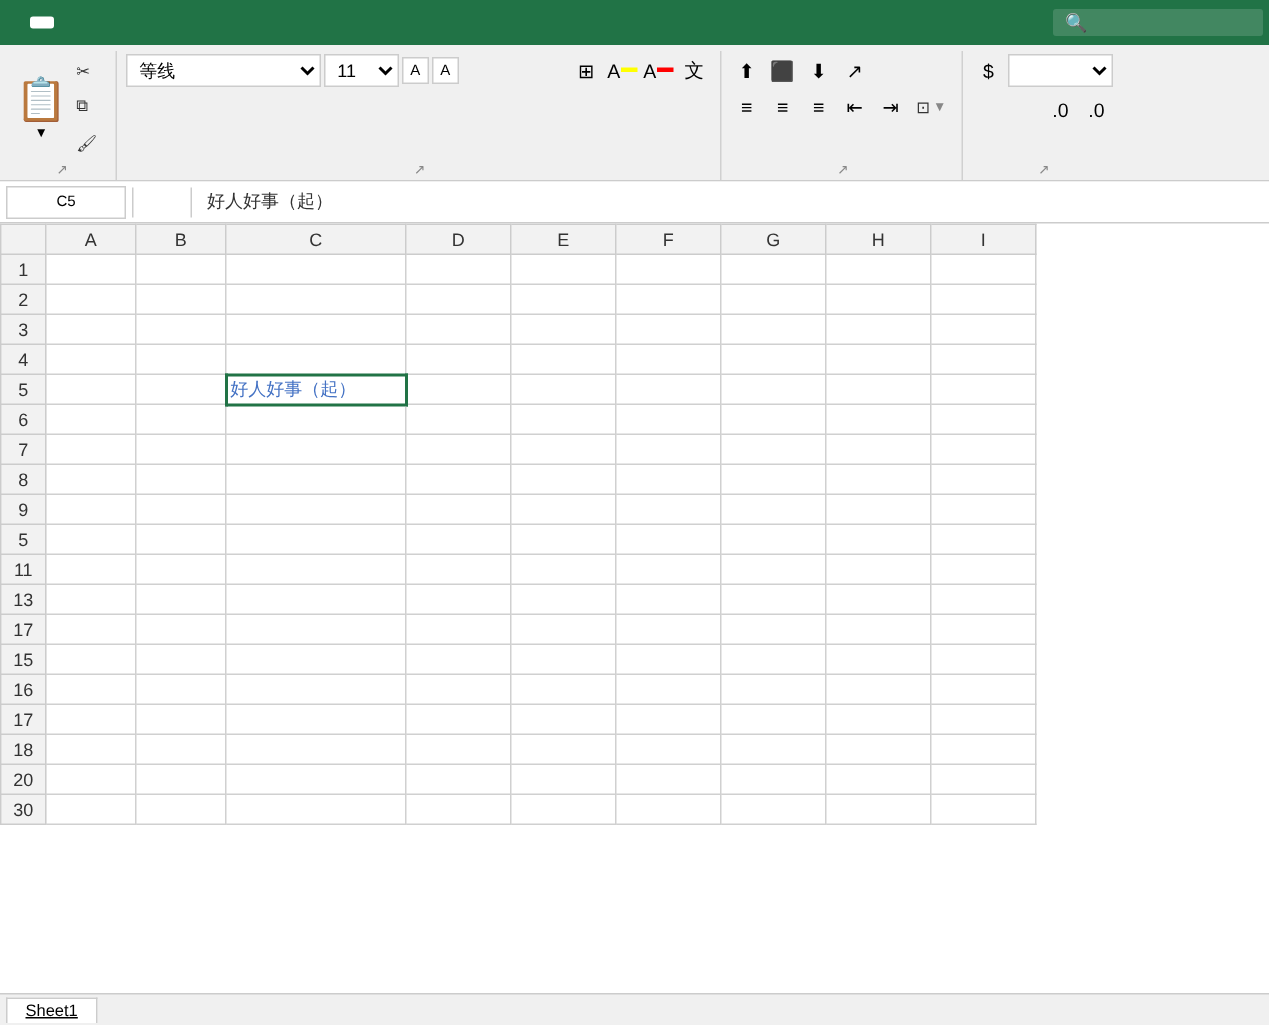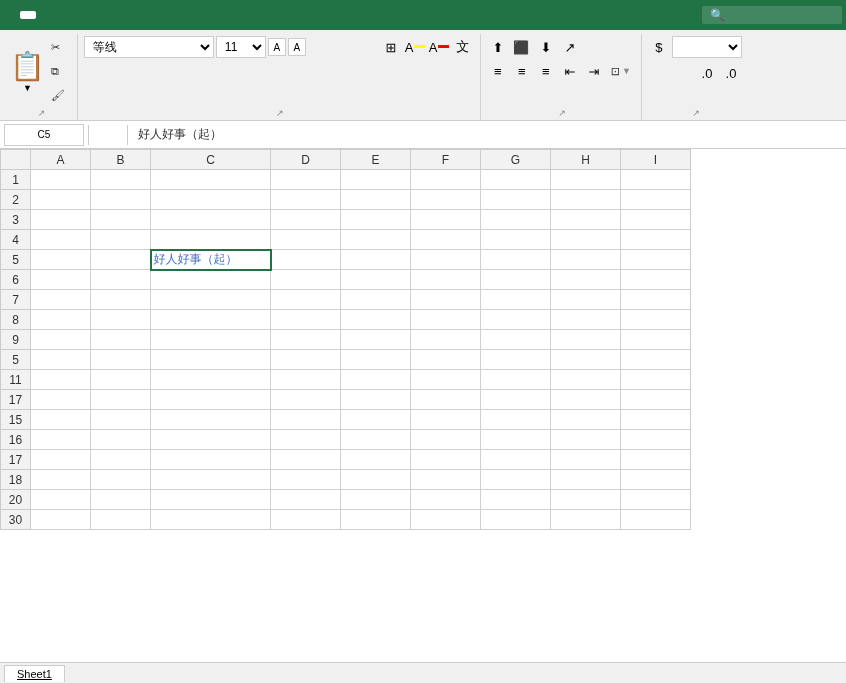--- a/index.html
+++ b/index.html
@@ -577,20 +577,32 @@
           <td class="cell"></td>
           <td class="cell"></td>
           <td class="cell"></td>
           <td class="cell"></td>
           <td class="cell"></td>
           <td class="cell"></td>
           <td class="cell"></td>
           <td class="cell"></td>
         </tr>
         <tr>
+          <td class="row-header">13</td>
+          <td class="cell"></td>
+          <td class="cell"></td>
+          <td class="cell"></td>
+          <td class="cell"></td>
+          <td class="cell"></td>
+          <td class="cell"></td>
+          <td class="cell"></td>
+          <td class="cell"></td>
+          <td class="cell"></td>
+        </tr>
+        <tr>
           <td class="row-header">17</td>
           <td class="cell"></td>
           <td class="cell"></td>
           <td class="cell"></td>
           <td class="cell"></td>
           <td class="cell"></td>
           <td class="cell"></td>
           <td class="cell"></td>
           <td class="cell"></td>
           <td class="cell"></td>

